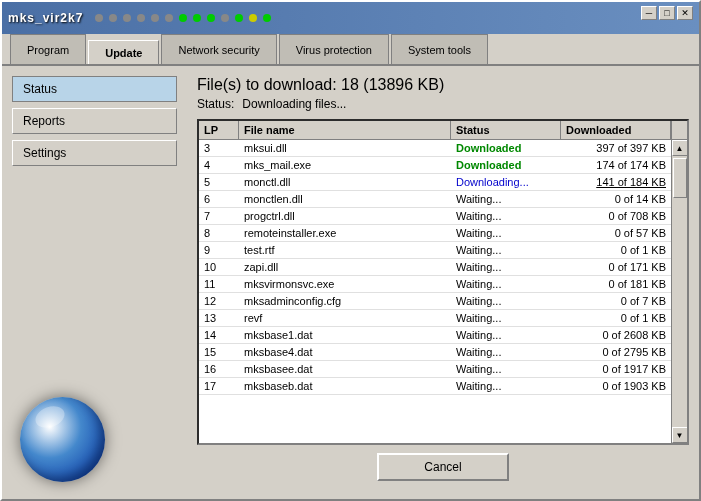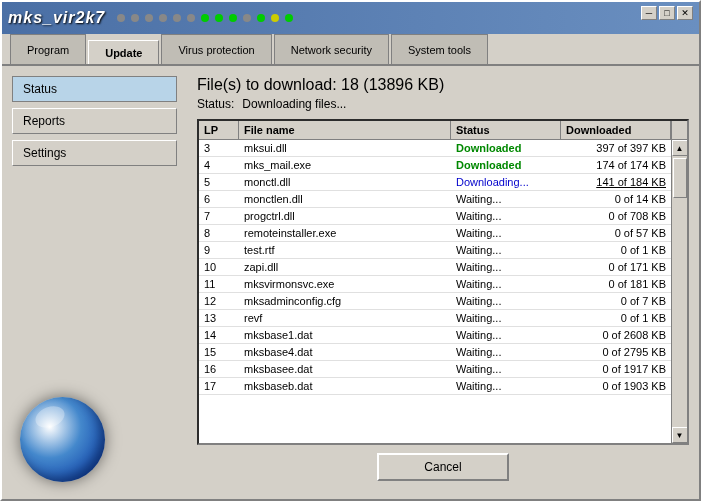--- a/index.html
+++ b/index.html
@@ -27,23 +27,22 @@
       background: linear-gradient(to right, #4a6fa5, #6a8fc0);
       height: 32px;
       display: flex;
       align-items: center;
       padding: 0 6px;
       position: relative;
     }
 
     .title-bar-logo {
       color: #ffffff;
-      font-size: 16px;
+      font-size: 12px;
       font-weight: bold;
-      font-style: italic;
       letter-spacing: 1px;
       text-shadow: 1px 1px 2px #000;
     }
 
     .title-bar-icons {
       display: flex;
       align-items: center;
       gap: 6px;
       margin-left: 12px;
     }
@@ -358,24 +357,24 @@
   </div>
 
   <div class="tabs-bar">
     <div class="tab">
       <span>Program</span>
     </div>
     <div class="tab active">
       <span>Update</span>
     </div>
     <div class="tab">
+      <span>Network security</span>
+    </div>
+    <div class="tab">
       <span>Virus protection</span>
-    </div>
-    <div class="tab">
-      <span>Network security</span>
     </div>
     <div class="tab">
       <span>System tools</span>
     </div>
   </div>
 
   <div class="main-content">
 
     <div class="sidebar">
       <button class="sidebar-btn active">

